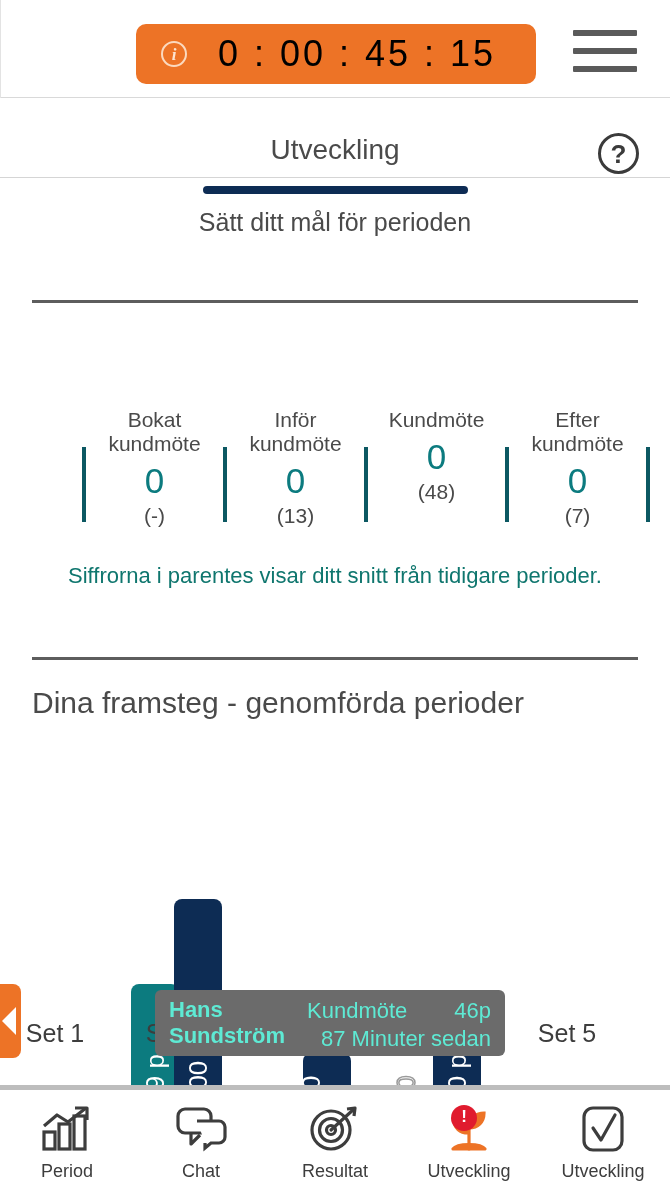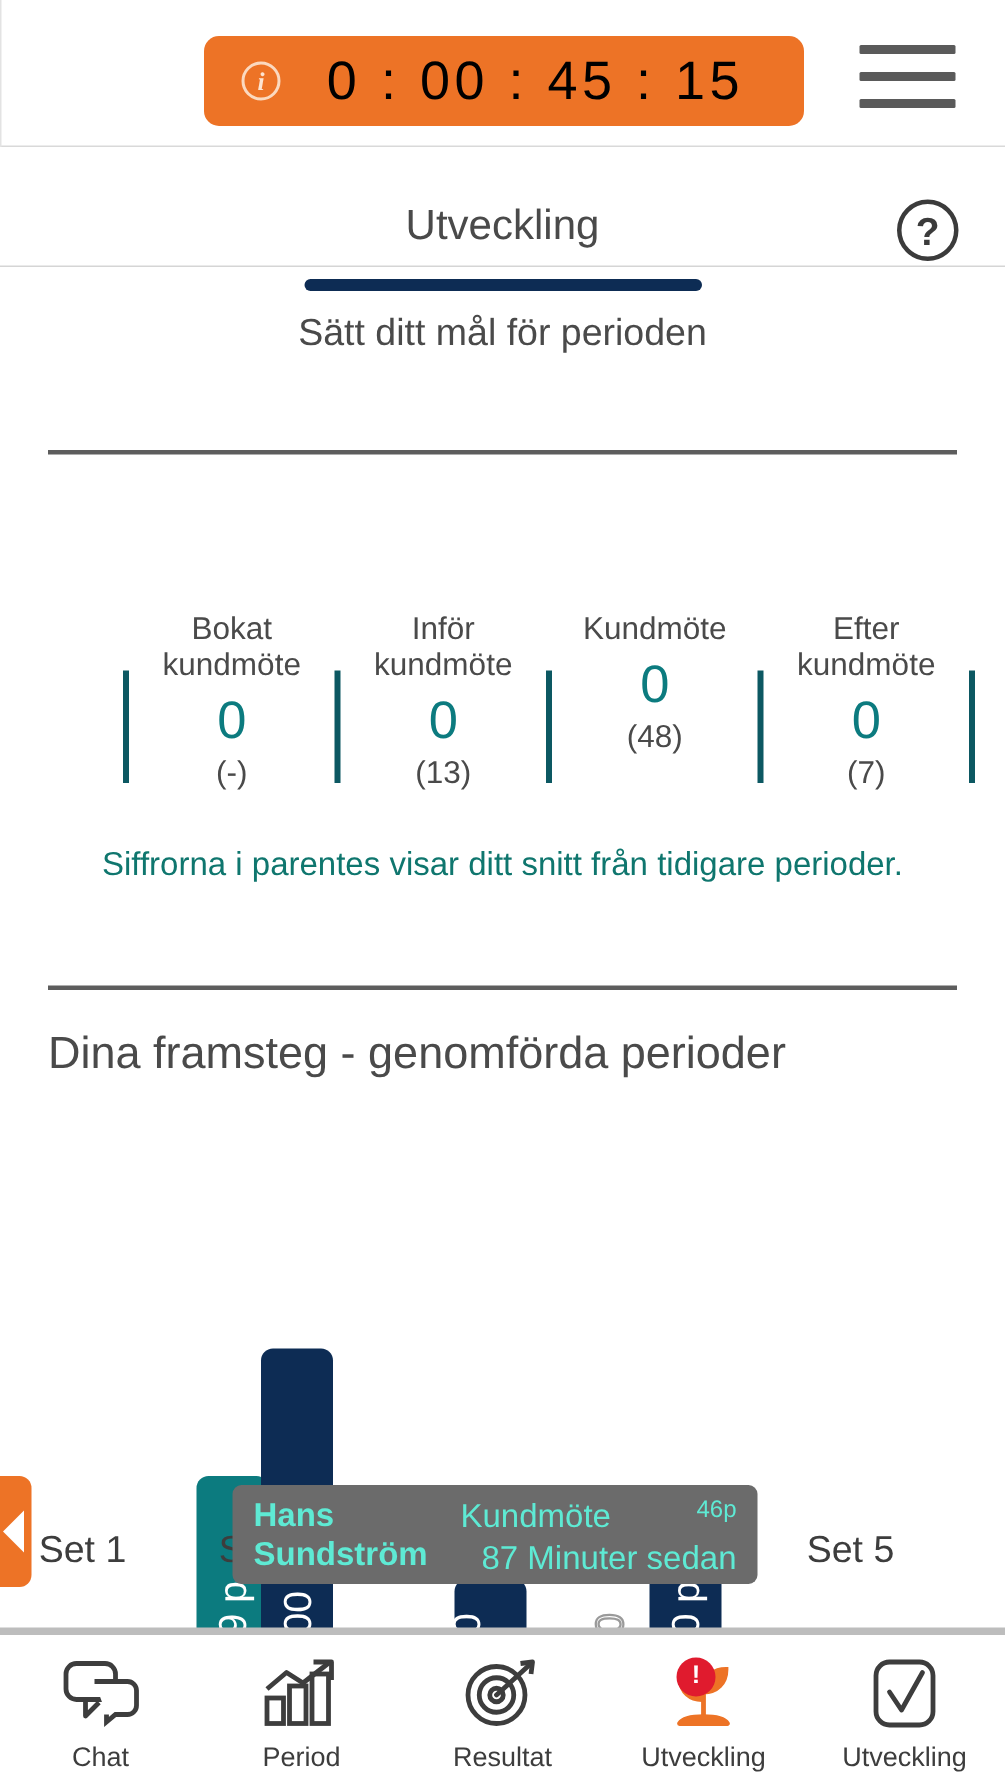--- a/index.html
+++ b/index.html
@@ -145,21 +145,21 @@
   
   .tooltip{
     position:absolute; left:155px; top:990px; width:350px; height:66px;
     background:#6b6b6b; border-radius:6px; z-index:7; color:#5eead4;
   }
   .tt-name{
     position:absolute; left:14px; top:7px; font-size:22px; font-weight:bold;
     line-height:26px; white-space:pre-line;
   }
   .tt-type{ position:absolute; left:152px; top:8px; font-size:22px; }
-  .tt-points{ position:absolute; right:14px; top:8px; font-size:16px; }
+  .tt-points{ position:absolute; right:14px; top:8px; font-size:22px; }
   .tt-time{ position:absolute; right:14px; top:36px; font-size:22px; }
 
   
   .bottomnav{
     position:absolute; left:0; bottom:0; width:670px; height:103px;
     background:#fff; border-top:2px solid #bdbdbd;
     display:flex;
   }
   .nav-item{
     flex:1; position:relative;
@@ -296,39 +296,39 @@
     <div class="tt-type">Kundmöte</div>
     <div class="tt-points">46p</div>
     <div class="tt-time">87 Minuter sedan</div>
   </div>
 
   <div class="bottomnav">
 
     <div class="nav-item">
       <div class="nav-icon">
         <svg width="52" height="46" viewBox="0 0 52 46" fill="none" stroke="#3d3d3d" stroke-width="3.2">
-          <rect x="3" y="3" width="33" height="24" rx="7"></rect>
-          <path d="M16 27 L16 38 L25 29" stroke-linejoin="round" fill="none"></path>
-          <path d="M22 15 h22 a6 6 0 0 1 6 6 v10 a6 6 0 0 1 -6 6 h-8 l-6 5 v-5" fill="#fff"></path>
-        </svg>
-      </div>
-      <div class="nav-label">Chat</div>
-    </div>
-
-    <div class="nav-item">
-      <div class="nav-icon">
-        <svg width="52" height="46" viewBox="0 0 52 46" fill="none" stroke="#3d3d3d" stroke-width="3.2">
           <rect x="3" y="26" width="11" height="17"></rect>
           <rect x="18" y="18" width="11" height="25"></rect>
           <rect x="33" y="10" width="11" height="33"></rect>
           <path d="M3 20 L16 9 L27 16 L45 2" stroke-linejoin="round"></path>
           <path d="M34 2 H46 V14" stroke-linejoin="round"></path>
         </svg>
       </div>
       <div class="nav-label">Period</div>
+    </div>
+
+    <div class="nav-item">
+      <div class="nav-icon">
+        <svg width="52" height="46" viewBox="0 0 52 46" fill="none" stroke="#3d3d3d" stroke-width="3.2">
+          <rect x="3" y="3" width="33" height="24" rx="7"></rect>
+          <path d="M16 27 L16 38 L25 29" stroke-linejoin="round" fill="none"></path>
+          <path d="M22 15 h22 a6 6 0 0 1 6 6 v10 a6 6 0 0 1 -6 6 h-8 l-6 5 v-5" fill="#fff"></path>
+        </svg>
+      </div>
+      <div class="nav-label">Chat</div>
     </div>
 
     <div class="nav-item">
       <div class="nav-icon">
         <svg width="52" height="46" viewBox="0 0 52 46" fill="none" stroke="#3d3d3d" stroke-width="3.2">
           <circle cx="22" cy="24" r="19"></circle>
           <circle cx="22" cy="24" r="11.5"></circle>
           <circle cx="22" cy="24" r="4.5"></circle>
           <path d="M22 24 L45 3" stroke-linecap="round"></path>
           <path d="M38 3 L46 2 L45 10" stroke-linejoin="round"></path>

